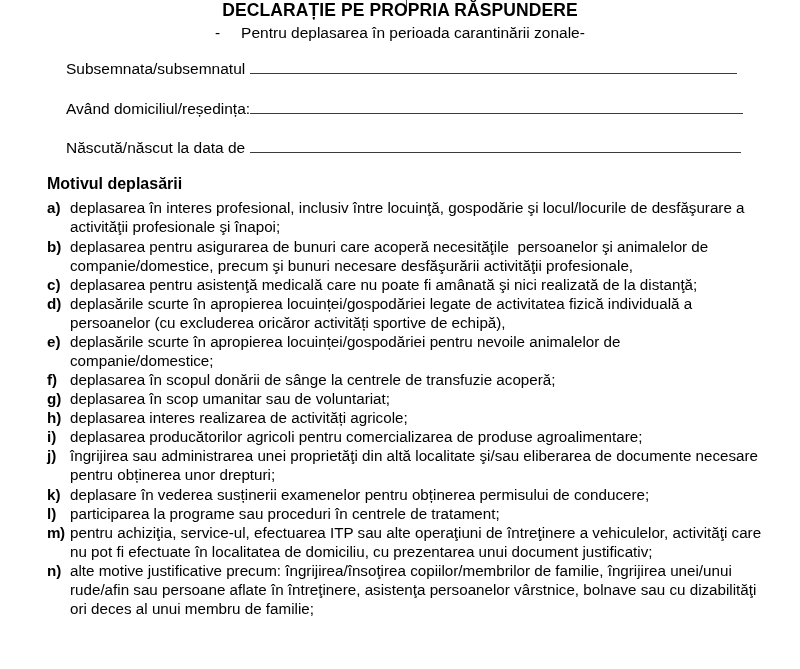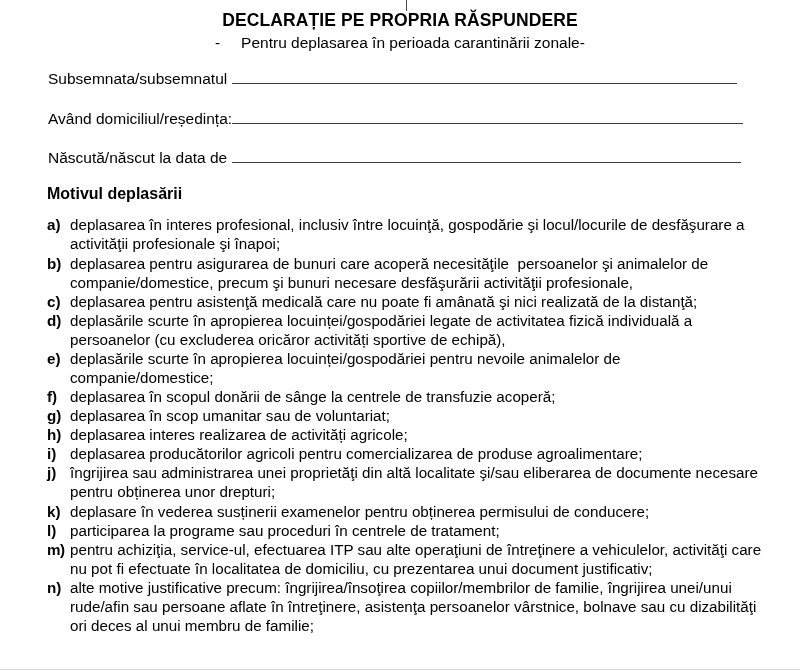--- a/index.html
+++ b/index.html
@@ -41,21 +41,21 @@
     padding: 0;
   }
 
   .title {
     text-align: center;
     font-weight: bold;
     font-size: 17.5px;
     letter-spacing: 0.1px;
     line-height: 1.15;
     margin: 0;
-    padding-top: 10px;
+    padding-top: 0;
     white-space: pre;
   }
 
   .subtitle-row {
     display: flex;
     justify-content: center;
     align-items: baseline;
     font-size: 15.5px;
     line-height: 1.2;
     margin-top: 4px;
@@ -64,21 +64,21 @@
     width: 26px;
     text-align: left;
   }
   .subtitle-text {
     white-space: pre;
   }
 
   
   .fields {
     margin-top: 17px;
-    padding-left: 48px;
+    padding-left: 66px;
   }
   .field-row {
     display: flex;
     align-items: baseline;
     font-size: 15.5px;
     line-height: 1.2;
     margin-bottom: 20px;
   }
   .field-label {
     white-space: pre;
@@ -99,21 +99,21 @@
 
   
   .reasons {
     padding-left: 47px;
     margin-top: -3px;
   }
   .reasons-heading {
     font-weight: bold;
     font-size: 16px;
     line-height: 1.25;
-    margin: 0 0 11px 0;
+    margin: 0 0 4px 0;
     white-space: pre;
   }
   .reason-item {
     display: flex;
     align-items: flex-start;
     font-size: 15.2px;
     line-height: 1.255;
     margin: 0;
   }
   .reason-marker {

